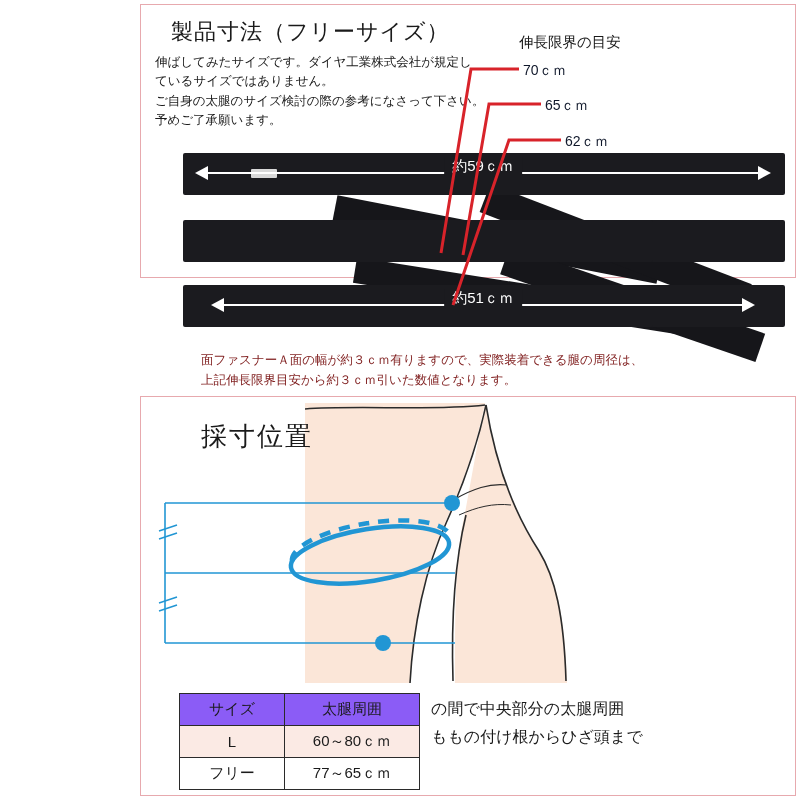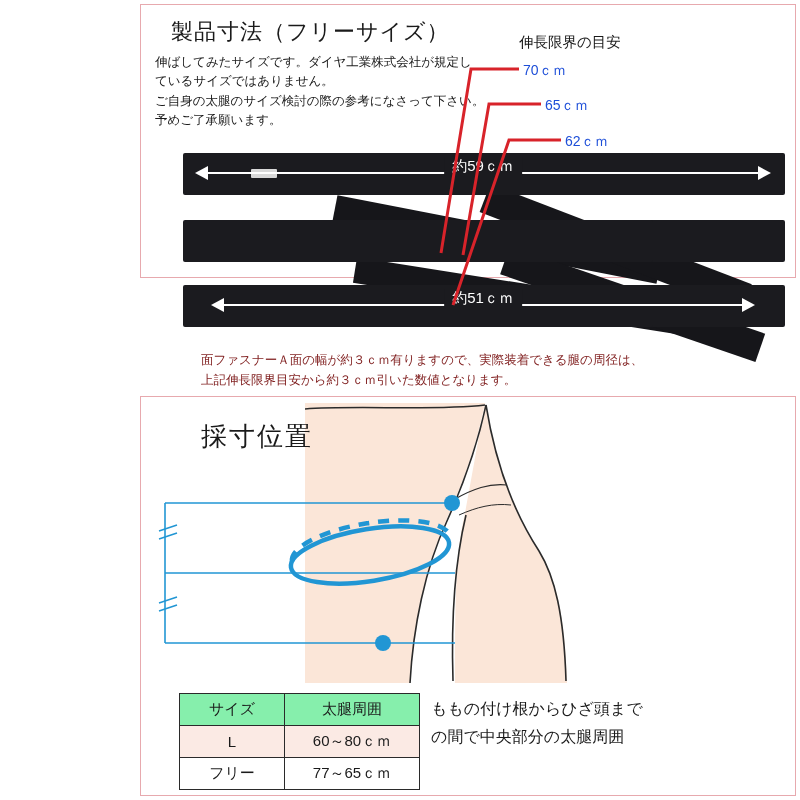--- a/index.html
+++ b/index.html
@@ -70,21 +70,21 @@
     left: 378px;
     top: 28px;
     font-size: 14.5px;
     color: #1a1a1a;
     white-space: nowrap;
   }
 
   .limit-label {
     position: absolute;
     font-size: 14px;
-    color: #1d4ed8;
+    color: #0f172a;
     white-space: nowrap;
   }
   .limit-70 { left: 382px; top: 57px; }
   .limit-65 { left: 404px; top: 92px; }
   .limit-62 { left: 424px; top: 128px; }
 
   
   .straps {
     position: absolute;
     left: 14px;
@@ -218,21 +218,21 @@
   .size-table th, .size-table td {
     border: 1px solid #2a2a2a;
     text-align: center;
     padding: 0;
     height: 31px;
     font-weight: normal;
     color: #1a1a1a;
   }
   .size-table .col-size { width: 104px; }
   .size-table .col-girth { width: 134px; }
-  .size-table thead th { background: #86efac; font-size: 15px; }
+  .size-table thead th { background: #8b5cf6; font-size: 15px; }
   .size-table .row-hl td { background: #fbeae4; }
 
   .table-note {
     position: absolute;
     left: 290px;
     top: 298px;
     font-size: 16px;
     line-height: 1.75;
     color: #1a1a1a;
   }
@@ -359,18 +359,18 @@
           <td>60～80ｃｍ</td>
         </tr>
         <tr>
           <td>フリー</td>
           <td>77～65ｃｍ</td>
         </tr>
       </tbody>
     </table>
 
     <div class="table-note">
+      <div>の間で中央部分の太腿周囲</div>
       <div>ももの付け根からひざ頭まで</div>
-      <div>の間で中央部分の太腿周囲</div>
     </div>
   </div>
 
 </div>
 
 </body></html>

